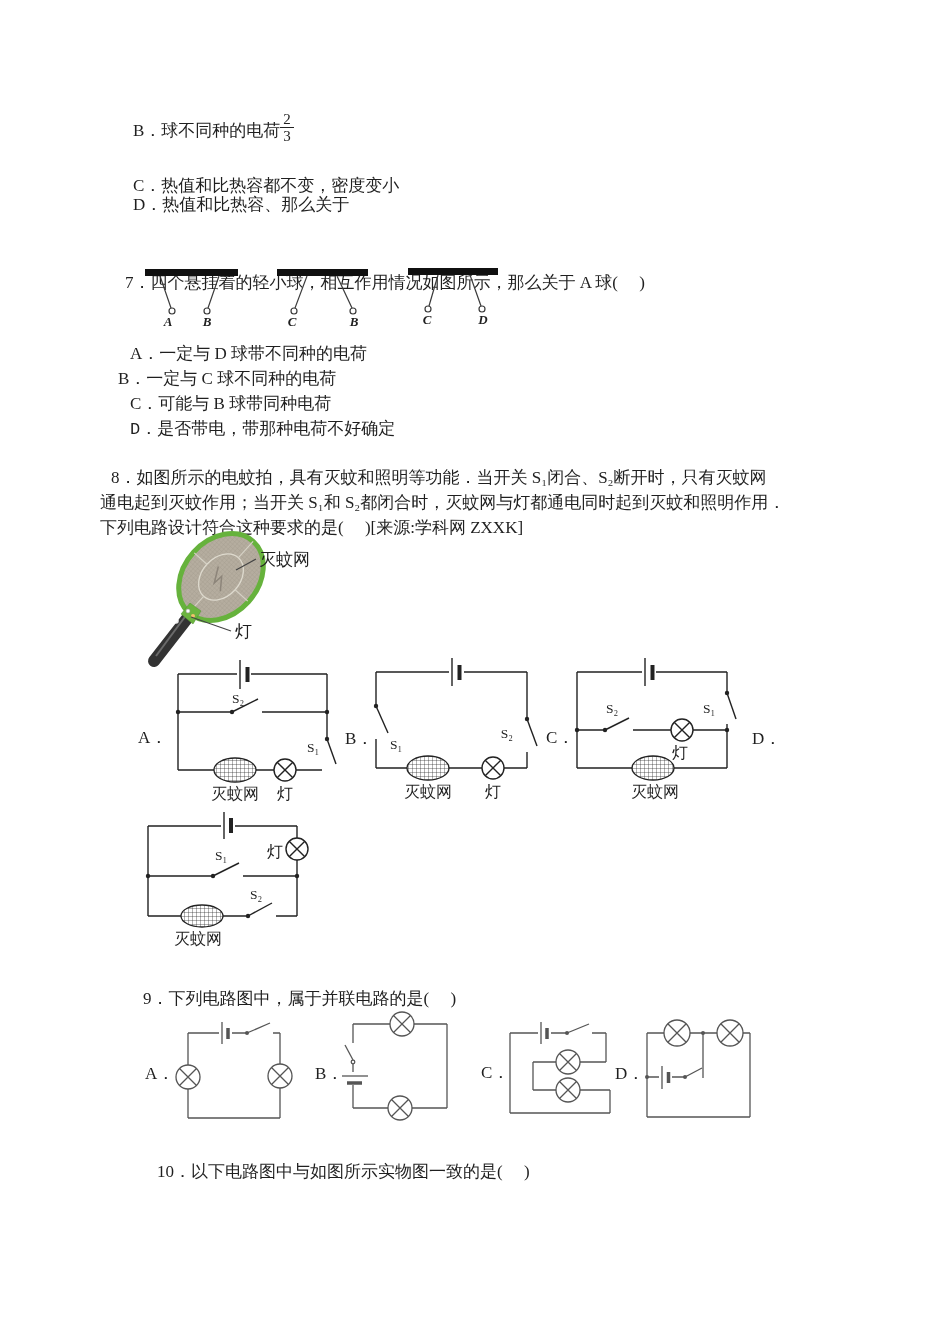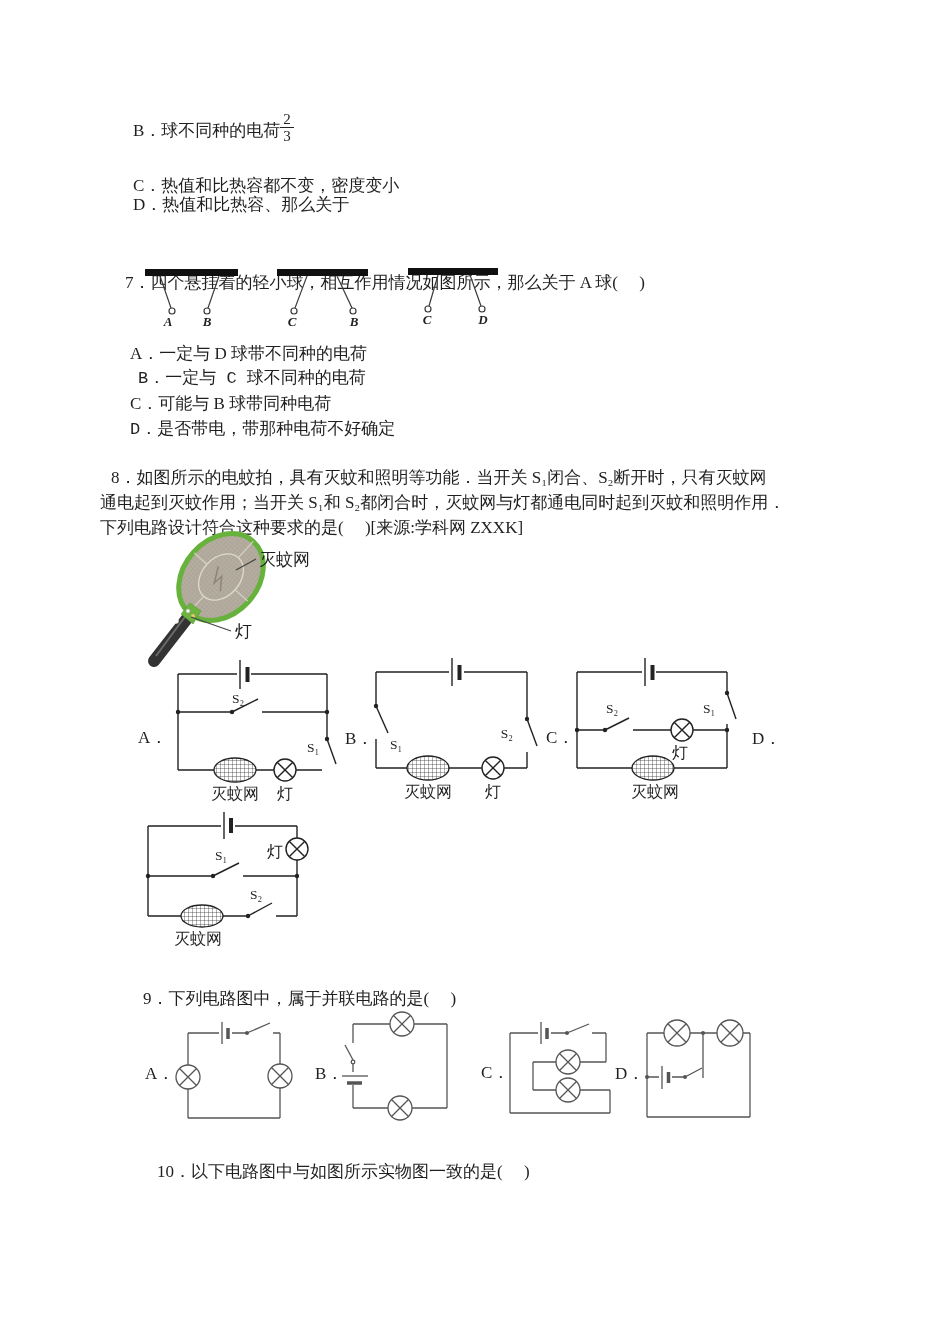--- a/index.html
+++ b/index.html
@@ -45,21 +45,21 @@
   </g>
   <text class="balllabel" x="168" y="326" text-anchor="middle">A</text>
   <text class="balllabel" x="207" y="326" text-anchor="middle">B</text>
   <text class="balllabel" x="292" y="326" text-anchor="middle">C</text>
   <text class="balllabel" x="354" y="326" text-anchor="middle">B</text>
   <text class="balllabel" x="427" y="324" text-anchor="middle">C</text>
   <text class="balllabel" x="483" y="324" text-anchor="middle">D</text>
 </svg>
 
 <div class="line" style="left:130px;top:344px;">A．一定与 D 球带不同种的电荷</div>
-<div class="line" style="left:138px;top:369px;font-family:Liberation Mono, monospace;">B．一定与 C 球不同种的电荷</div>
+<div class="line" style="left:118px;top:369px;">B．一定与 C 球不同种的电荷</div>
 <div class="line" style="left:130px;top:394px;text-align:right;">C．可能与 B 球带同种电荷</div>
 <div class="line" style="left:130px;top:420px;font-family:Liberation Mono, monospace;">D．是否带电，带那种电荷不好确定</div>
 
 <div class="line" style="left:111px;top:468px;">8．如图所示的电蚊拍，具有灭蚊和照明等功能．当开关 S₁闭合、S₂断开时，只有灭蚊网</div>
 <div class="line" style="left:100px;top:493px;">通电起到灭蚊作用；当开关 S₁和 S₂都闭合时，灭蚊网与灯都通电同时起到灭蚊和照明作用．</div>
 <div class="line" style="left:100px;top:518px;">下列电路设计符合这种要求的是(　 )[来源:学科网 ZXXK]</div>
 
 <svg style="left:140px;top:510px;" width="180" height="160" viewBox="140 510 180 160">
   <defs>
     <pattern id="swmesh" width="3.2" height="3.2" patternUnits="userSpaceOnUse">

